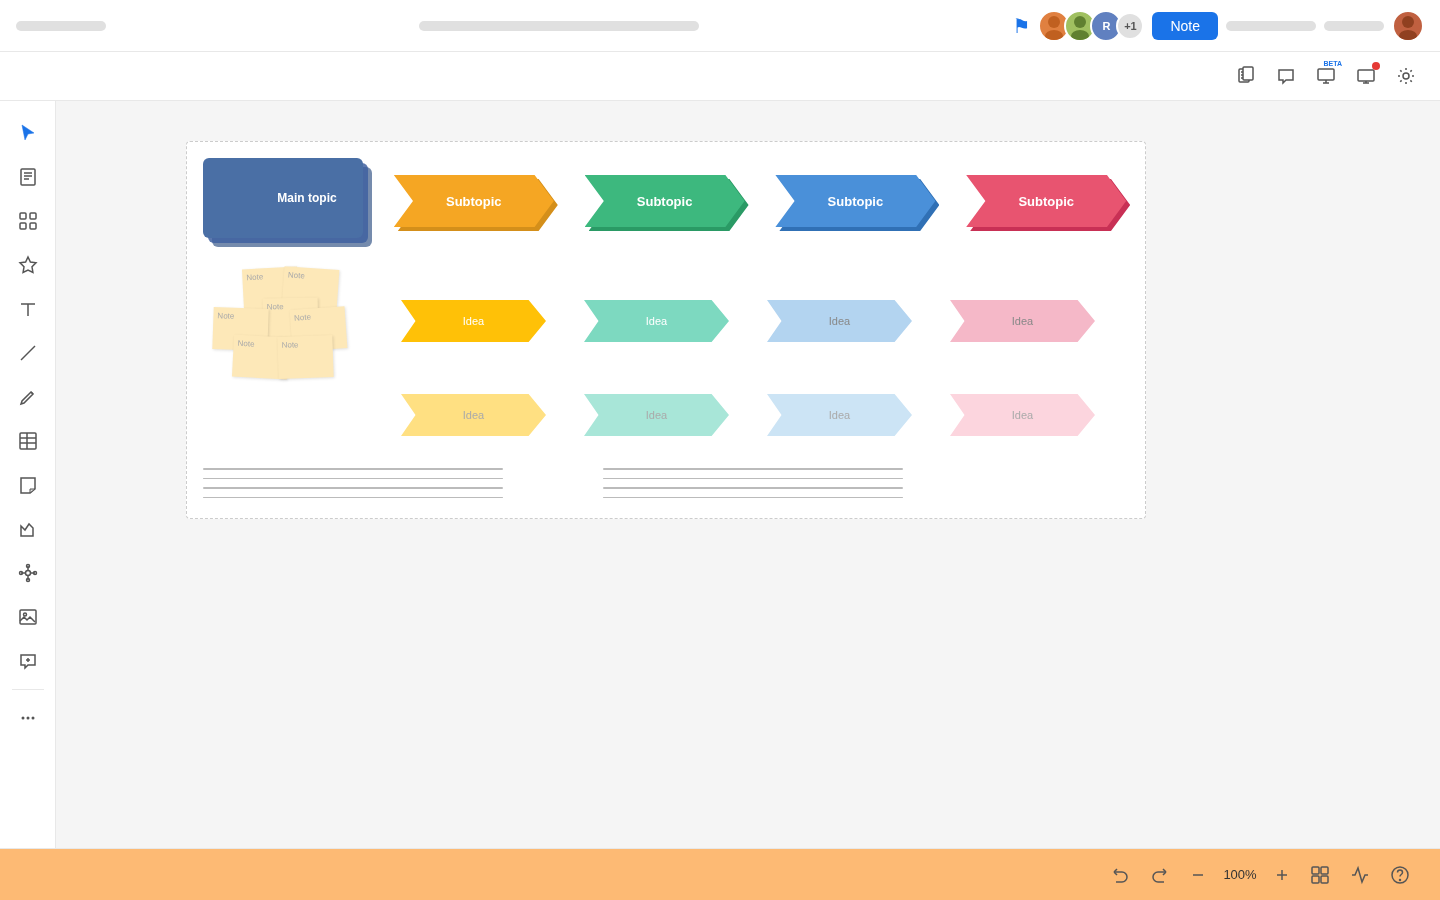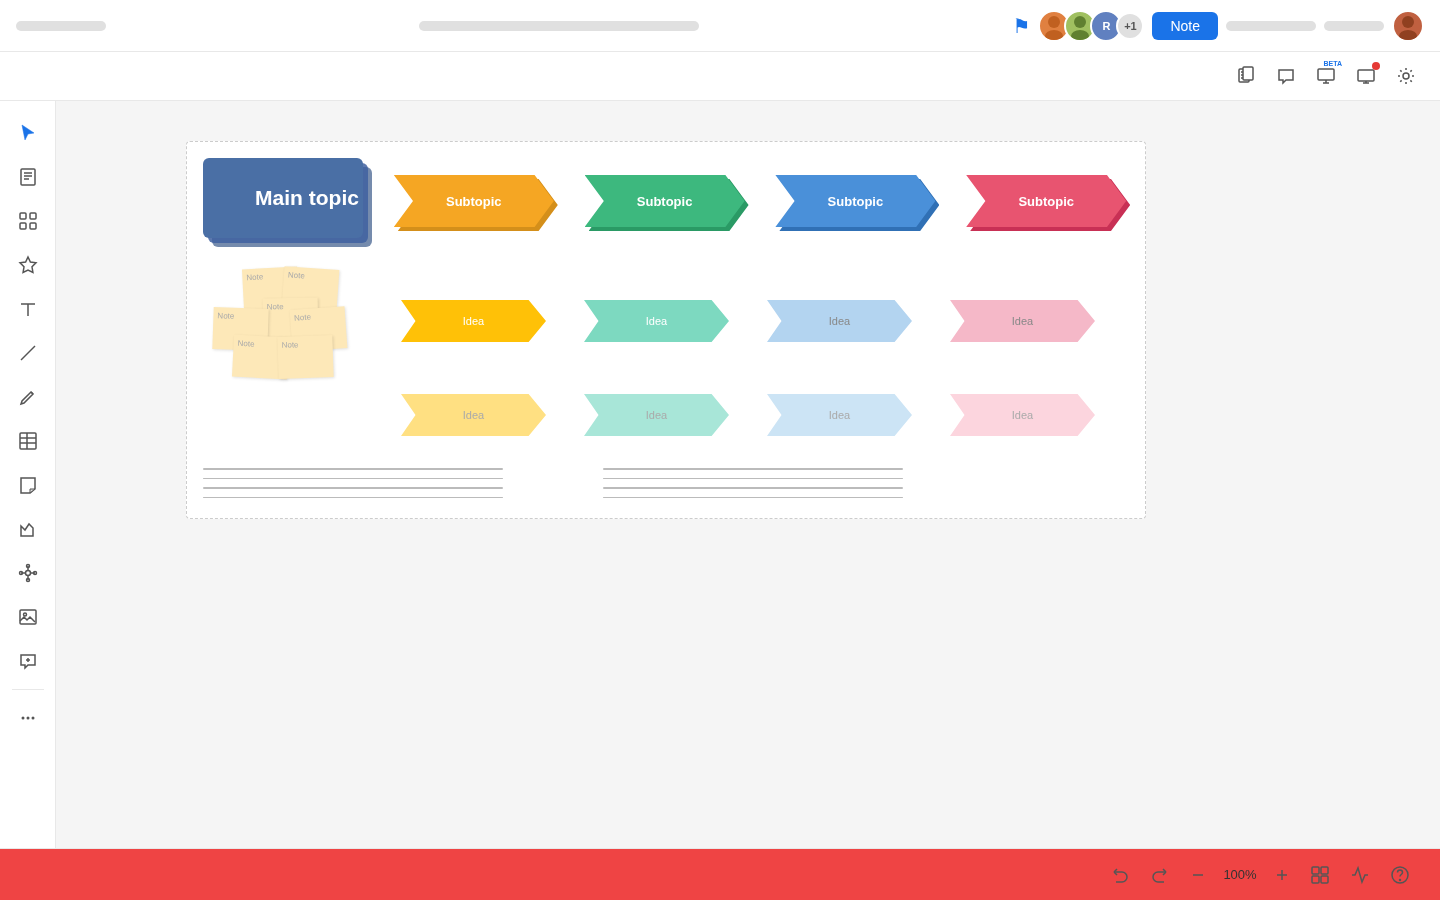--- a/index.html
+++ b/index.html
@@ -184,21 +184,21 @@
     }
     .pin-icon { color: #e53935; font-size: 14px; }
 
     
     .bottom-toolbar {
       position: fixed;
       bottom: 0;
       left: 0;
       right: 0;
       height: 52px;
-      background: #ef4444;
+      background: #fdba74;
       border-top: 1px solid #e8e8e8;
       display: flex;
       align-items: center;
       justify-content: flex-end;
       padding: 0 24px;
       gap: 8px;
     }
 
     .zoom-control {
       display: flex;
@@ -434,21 +434,21 @@
 
     <div class="elements-panel">
 
       <div style="display:flex; align-items:center; gap:28px; margin-bottom:20px;">
 
         <div style="position:relative; width:170px; height:90px;">
 
           <div style="position:absolute; top:9px; left:9px; width:160px; height:80px; background:#3a5a8a; border-radius:6px; opacity:0.7;"></div>
           <div style="position:absolute; top:5px; left:5px; width:160px; height:80px; background:#4060a0; border-radius:6px; opacity:0.85;"></div>
           <div style="position:absolute; top:0; left:0; width:160px; height:80px; background:#4a6fa5; border-radius:6px; display:flex; align-items:center; justify-content:center;">
-            <span style="color:#fff; font-size:21px; font-weight:bold;margin-left:48px;">Main topic</span>
+            <span style="color:#fff; font-size:12px; font-weight:bold;margin-left:48px;">Main topic</span>
           </div>
         </div>
 
         <div style="position:relative; width:170px; height:56px;">
           <div style="position:absolute; top:4px; left:4px; width:160px; height:52px; background:#d48f1a; clip-path: polygon(0% 0%, 88% 0%, 100% 50%, 88% 100%, 0% 100%, 12% 50%);"></div>
           <div style="position:absolute; top:0; left:0; width:160px; height:52px; background:#f5a623; clip-path: polygon(0% 0%, 88% 0%, 100% 50%, 88% 100%, 0% 100%, 12% 50%); display:flex; align-items:center; justify-content:center; padding:0 26px;">
             <span style="color:#fff; font-size:13px; font-weight:600;">Subtopic</span>
           </div>
         </div>
 

